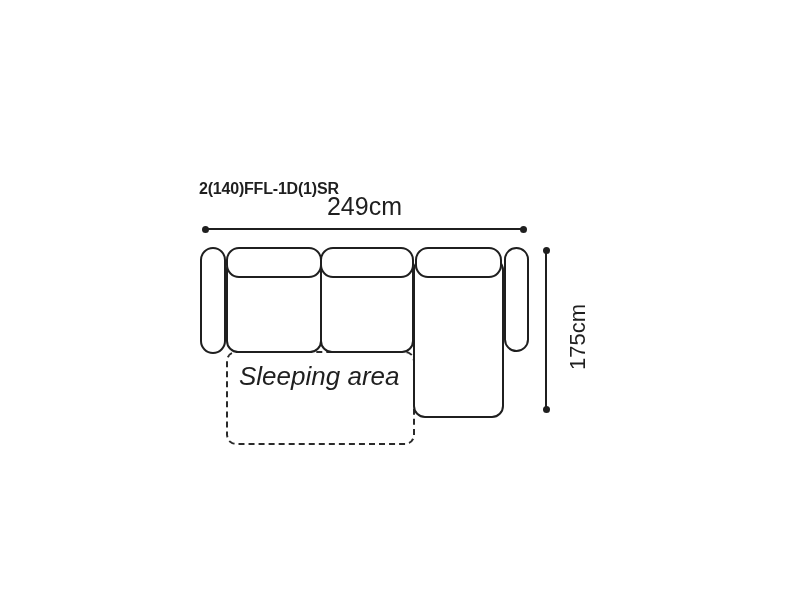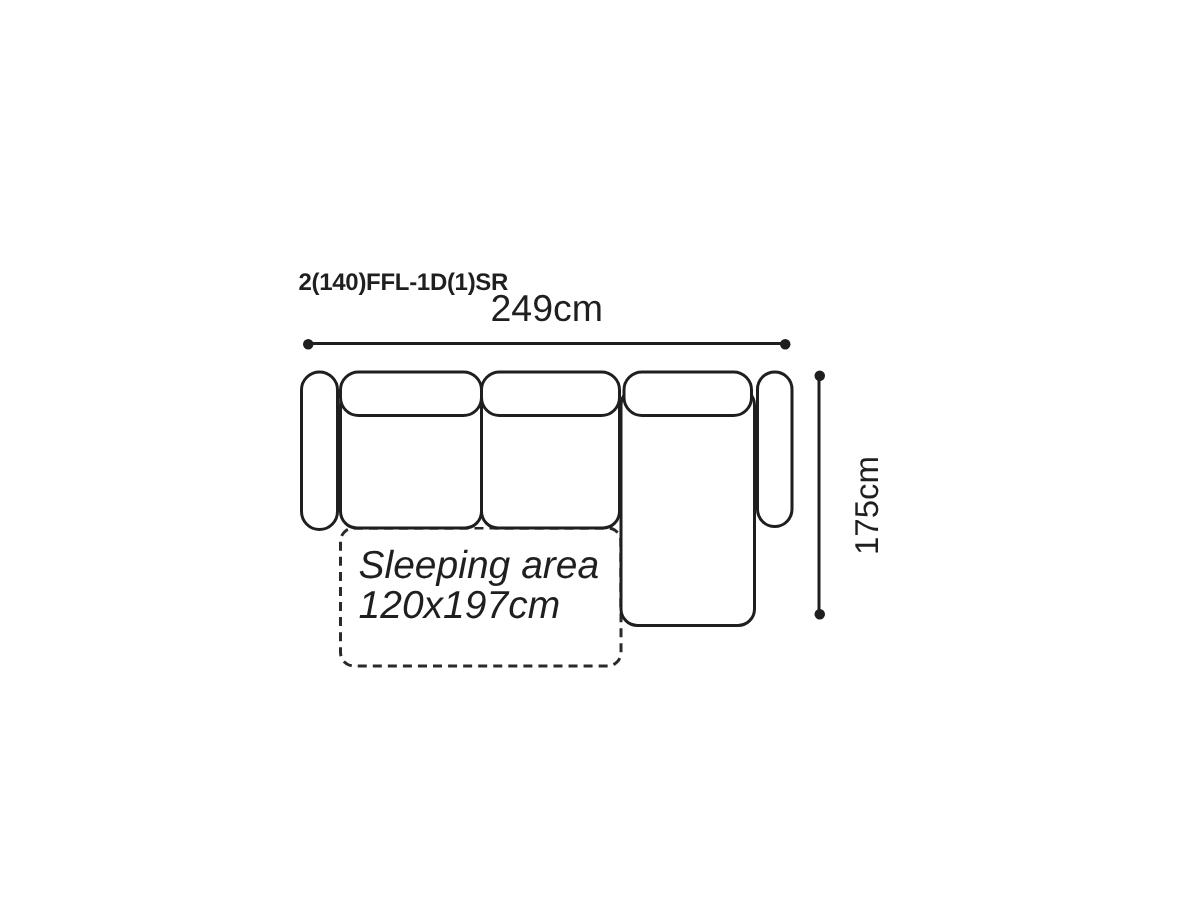--- a/index.html
+++ b/index.html
@@ -145,16 +145,15 @@
   <div class="part seat-body-2 layer-sofa"></div>
   <div class="part chaise-body layer-sofa"></div>
   <div class="part armrest-left layer-sofa"></div>
   <div class="part armrest-right layer-sofa"></div>
   <div class="part cushion-1 layer-sofa"></div>
   <div class="part cushion-2 layer-sofa"></div>
   <div class="part cushion-chaise layer-sofa"></div>
 
   <div class="abs sleeping-text layer-text">
     <div>Sleeping area</div>
-    <div>120x197cm</div>
   </div>
 
 </div>
 
 </body></html>

